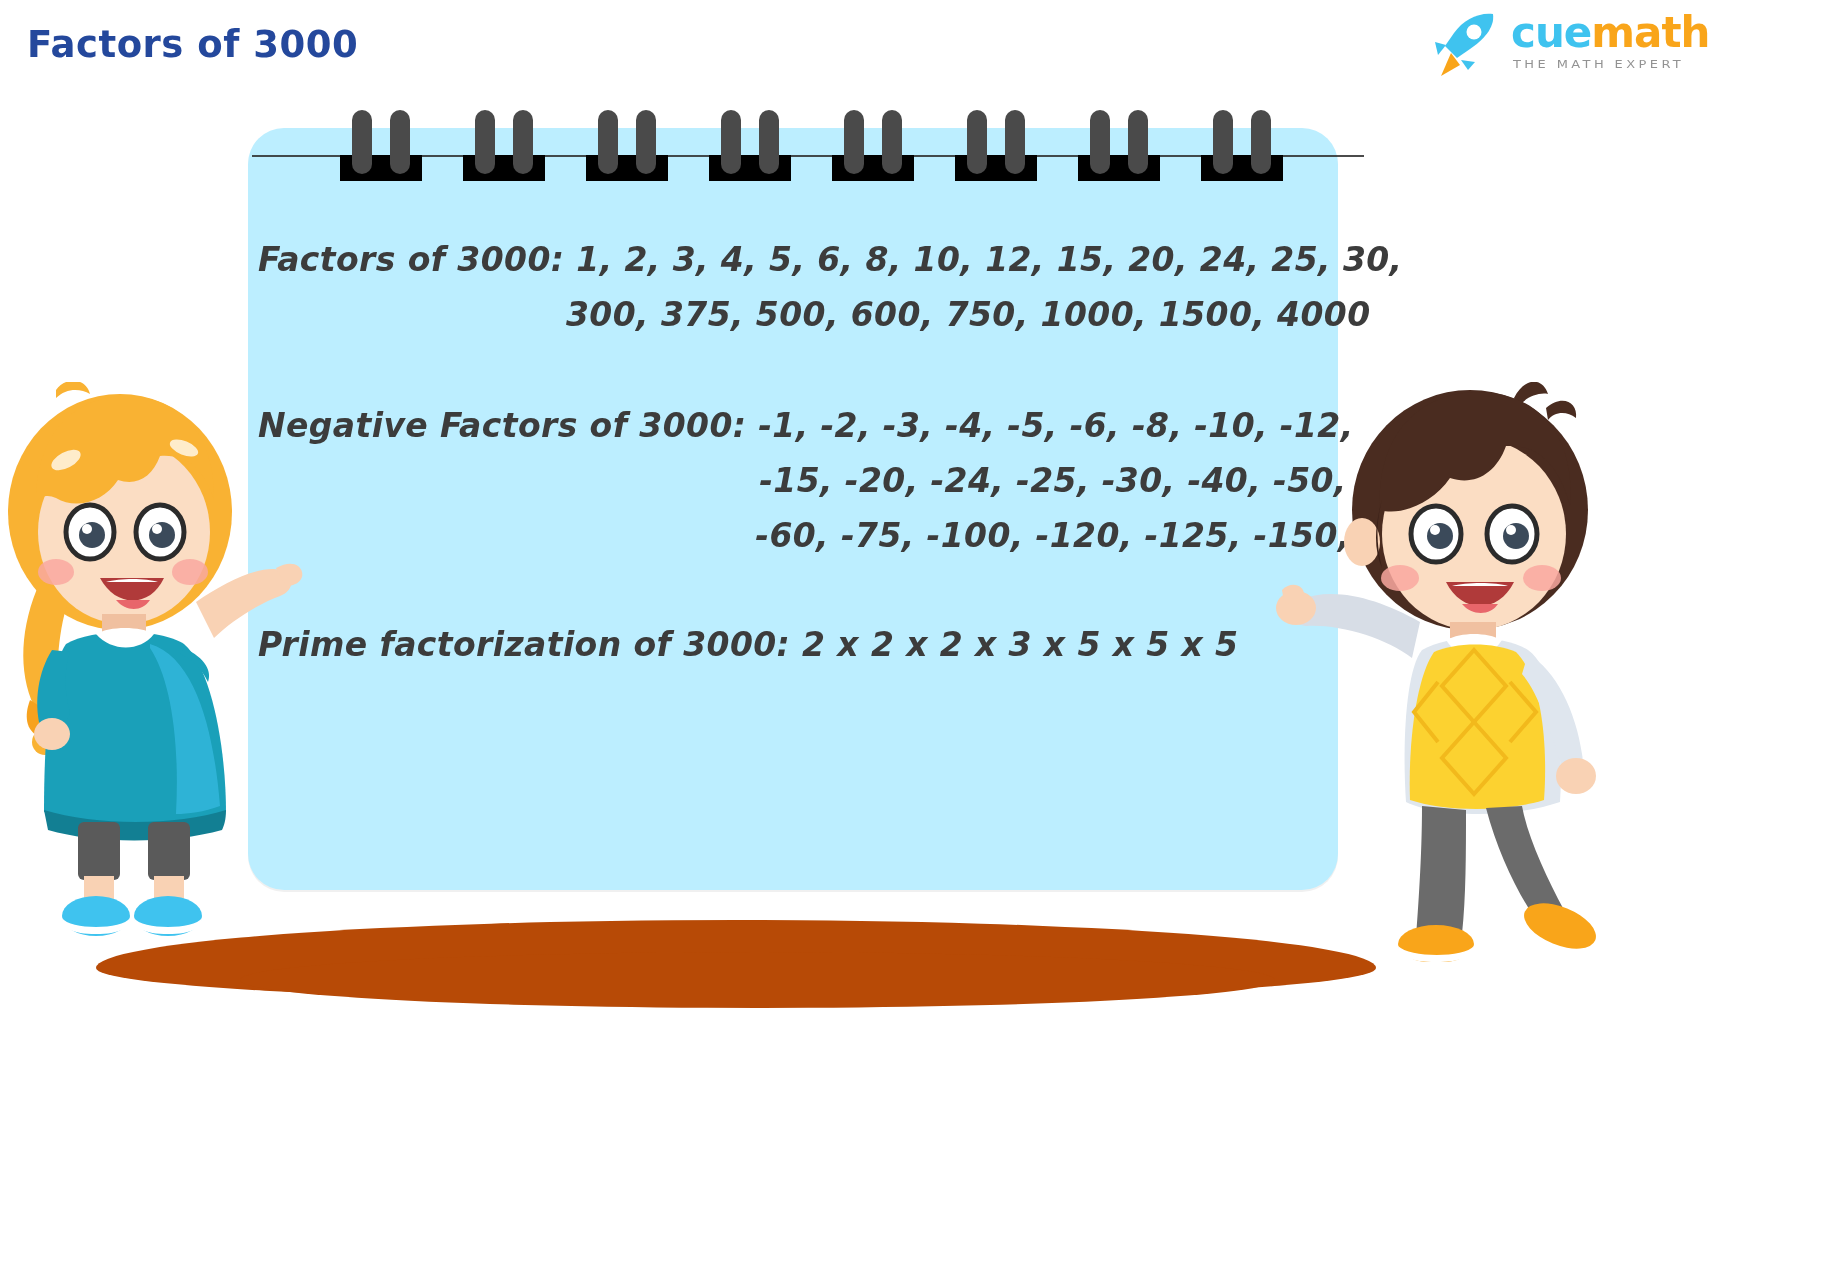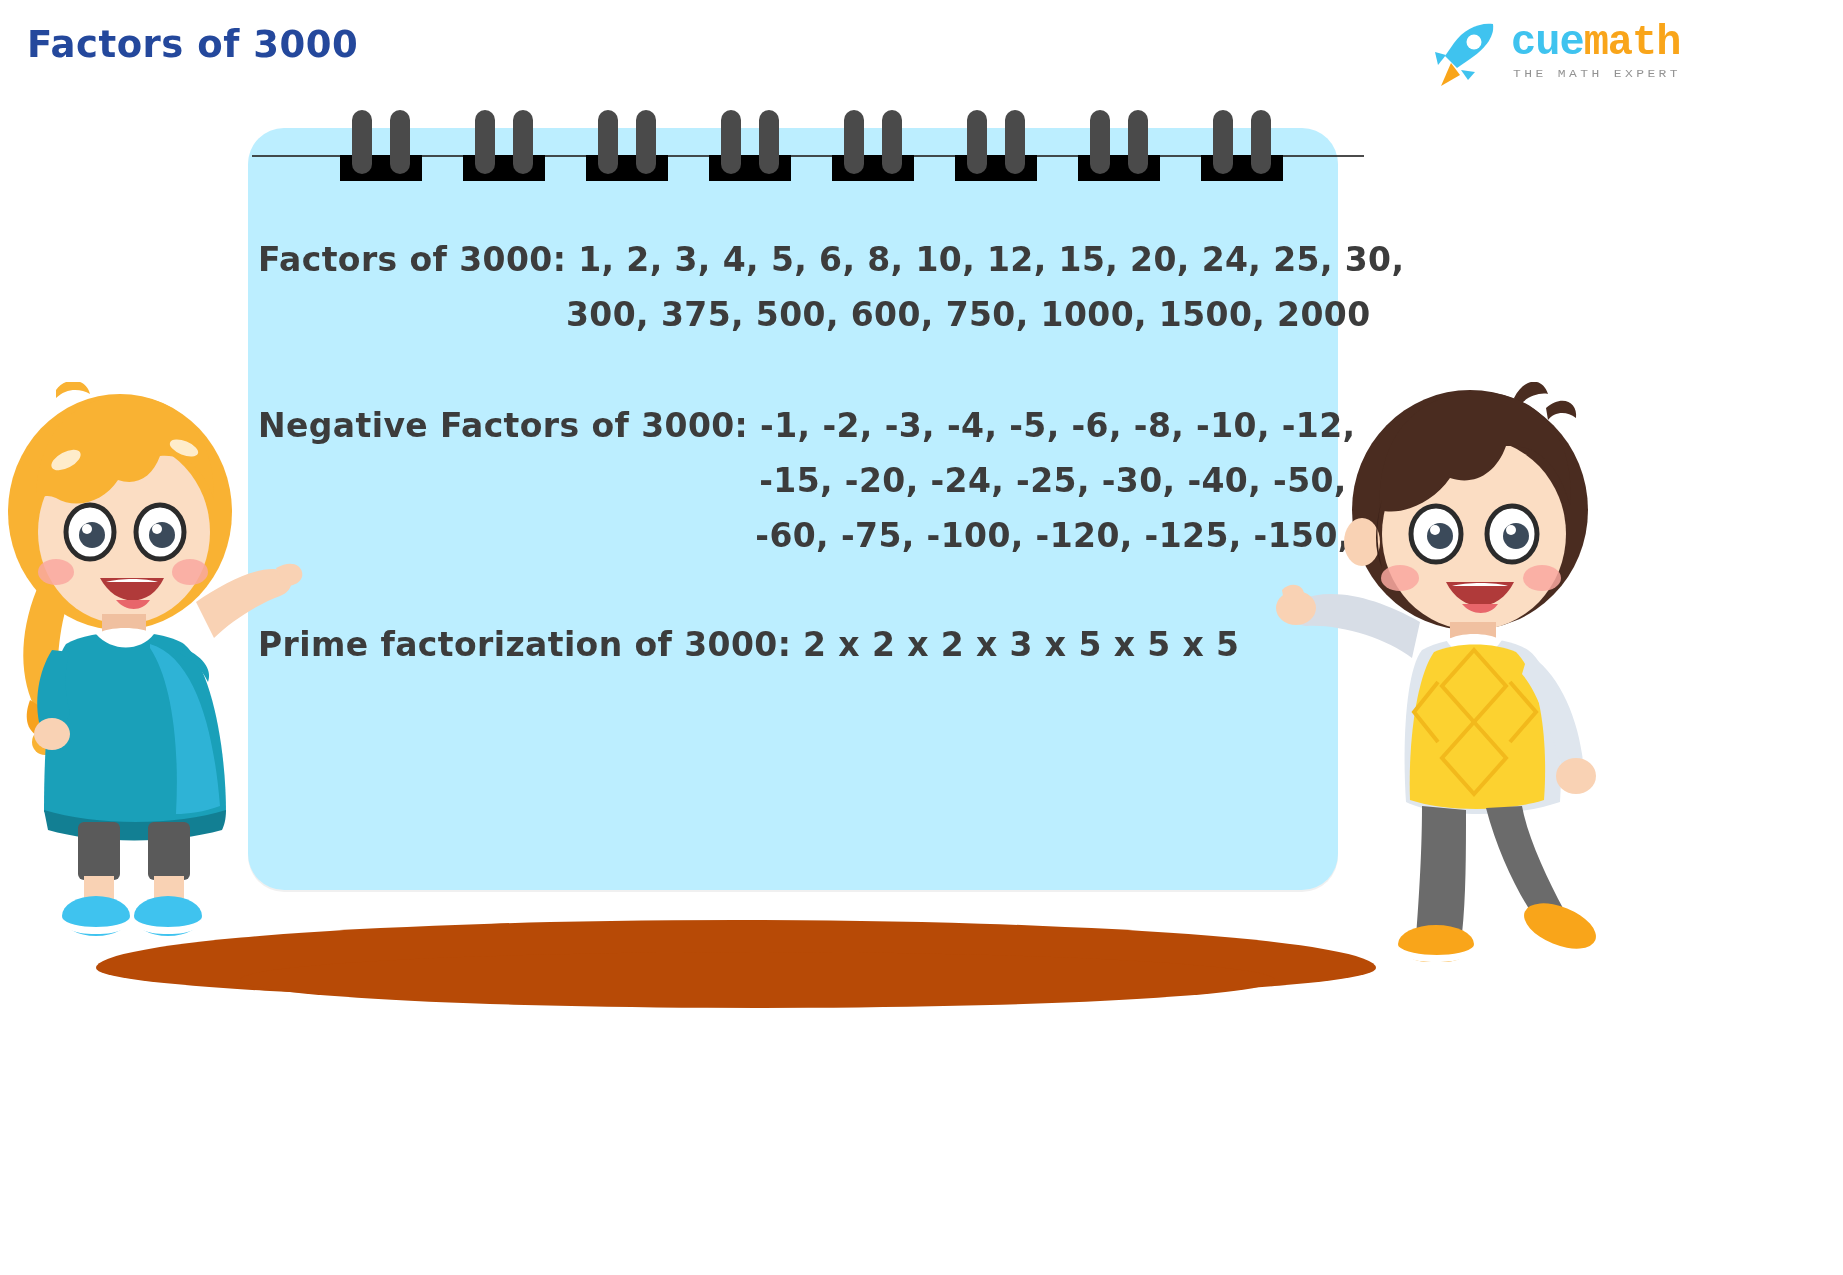--- a/index.html
+++ b/index.html
@@ -27,24 +27,23 @@
     font-size: 37px;
     font-weight: bold;
     letter-spacing: 0.5px;
     color: #24489c;
     white-space: nowrap;
   }
 
   #brand-logo {
     position: absolute;
     right: 16px;
-    top: 16px;
+    top: 6px;
     width: 420px;
     height: 78px;
-    font-family: Liberation Mono, monospace;
   }
   #rocket-icon {
     position: absolute;
     left: 20px;
     top: 2px;
     width: 74px;
     height: 74px;
   }
   #brand-wordmark {
     position: absolute;
@@ -142,20 +141,21 @@
   }
   .spiral-ring.a { left: 12px; }
   .spiral-ring.b { left: 50px; }
 
   
   #notepad-content {
     position: absolute;
     left: 258px;
     top: 232px;
     width: 1100px;
+    font-style: italic;
   }
   .content-block { margin: 0 0 0 0; }
   .content-line {
     font-family: "DejaVu Sans", sans-serif;
     font-size: 33px;
     font-weight: 600;
     letter-spacing: 0.4px;
     color: #3c3c3c;
     line-height: 55px;
     white-space: nowrap;
@@ -248,21 +248,21 @@
         <div class="spiral-base"></div>
         <div class="spiral-ring a"></div>
         <div class="spiral-ring b"></div>
       </div>
   </div>
 
   <div id="notepad-content">
 
     <div class="content-block">
       <div class="content-line">Factors of 3000: 1, 2, 3, 4, 5, 6, 8, 10, 12, 15, 20, 24, 25, 30,</div>
-      <div class="content-line indent-1">300, 375, 500, 600, 750, 1000, 1500, 2000</div>
+      <div class="content-line indent-1">300, 375, 500, 600, 750, 1000, 1500, 4000</div>
     </div>
 
     <div class="spacer-sm"></div>
 
     <div class="content-block">
       <div class="content-line">Negative Factors of 3000: -1, -2, -3, -4, -5, -6, -8, -10, -12,</div>
       <div class="content-line indent-2">-15, -20, -24, -25, -30, -40, -50,</div>
       <div class="content-line indent-2">-60, -75, -100, -120, -125, -150,</div>
     </div>
 

